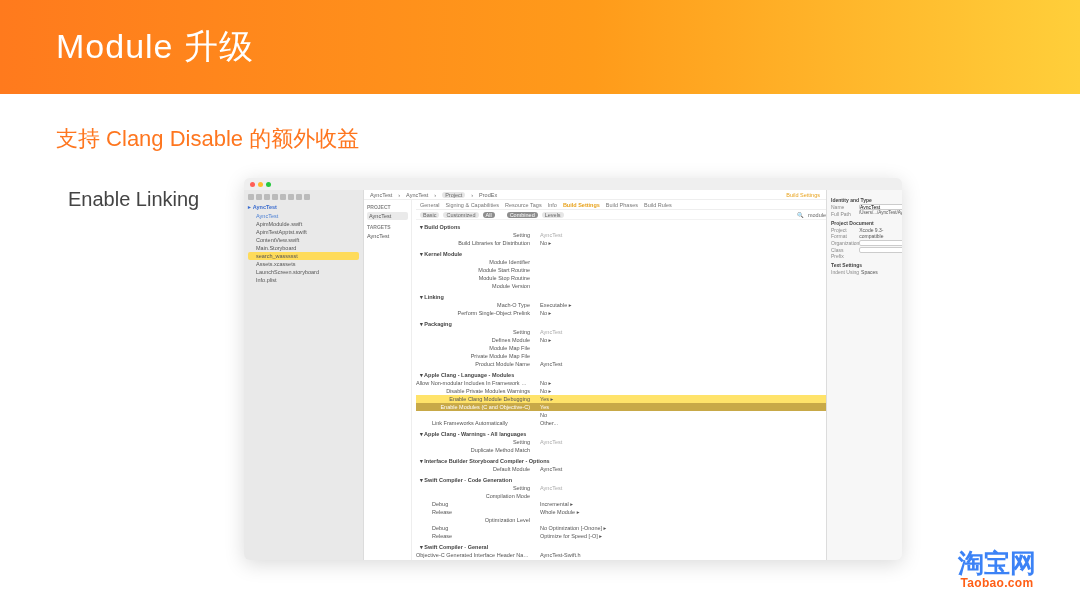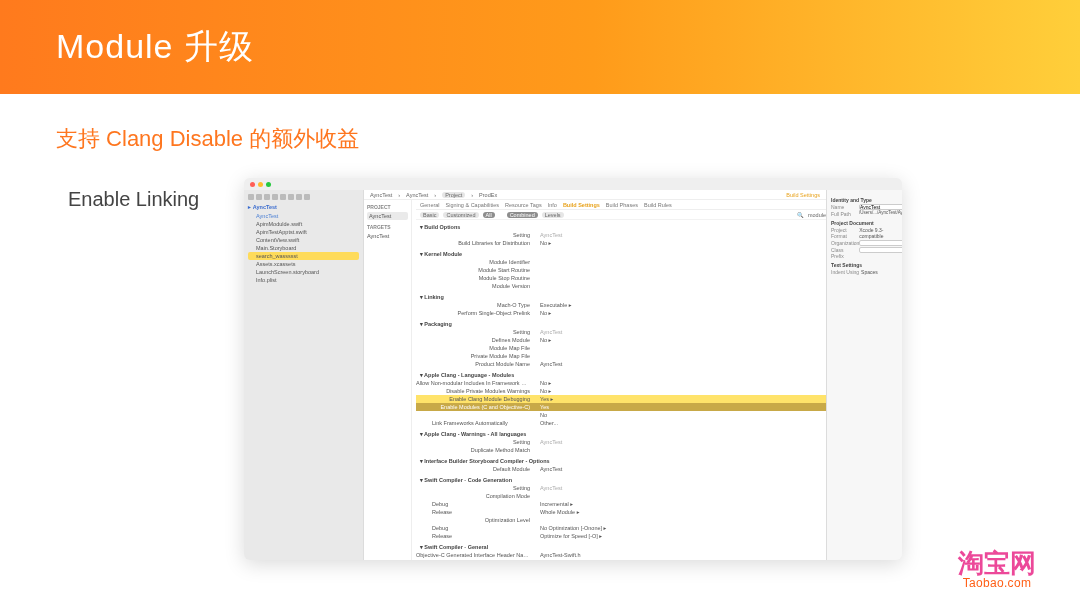--- a/index.html
+++ b/index.html
@@ -67,22 +67,22 @@
   .sub .k { padding-left: 16px; text-align:left; }
 
   
   .inspector { background:#f7f7f7; border-left:1px solid #dcdcdc; padding:4px 4px; font-size:5px; color:#555;}
   .inspector .ihead { font-weight:600; margin:3px 0 1px; color:#444;}
   .inspector .field { display:flex; gap:2px; margin-bottom:1px;}
   .inspector .field .lab{ color:#888; min-width:26px;}
   .inspector input { flex:1; height:6px; border:1px solid #ccc; border-radius:2px; font-size:5px; background:#fff;}
 
   .brand { position:absolute; right:44px; bottom:18px; text-align:center; }
-  .brand .cn { color:#ec4899; font-size:26px; font-weight:700; font-family: "PingFang SC","Microsoft YaHei",sans-serif; line-height:1;}
-  .brand .en { color:#ff5f16; font-size:12px; font-weight:400; letter-spacing:.3px;}
+  .brand .cn { color:#3b82f6; font-size:26px; font-weight:700; font-family: "PingFang SC","Microsoft YaHei",sans-serif; line-height:1;}
+  .brand .en { color:#ff5f16; font-size:12px; font-weight:700; letter-spacing:.3px;}
 </style>
 </head>
 <body>
 
 <div class="slide">
   <div class="banner">
     <h1>Module 升级</h1>
   </div>
 
   <div class="subtitle">支持 Clang Disable 的额外收益</div>

